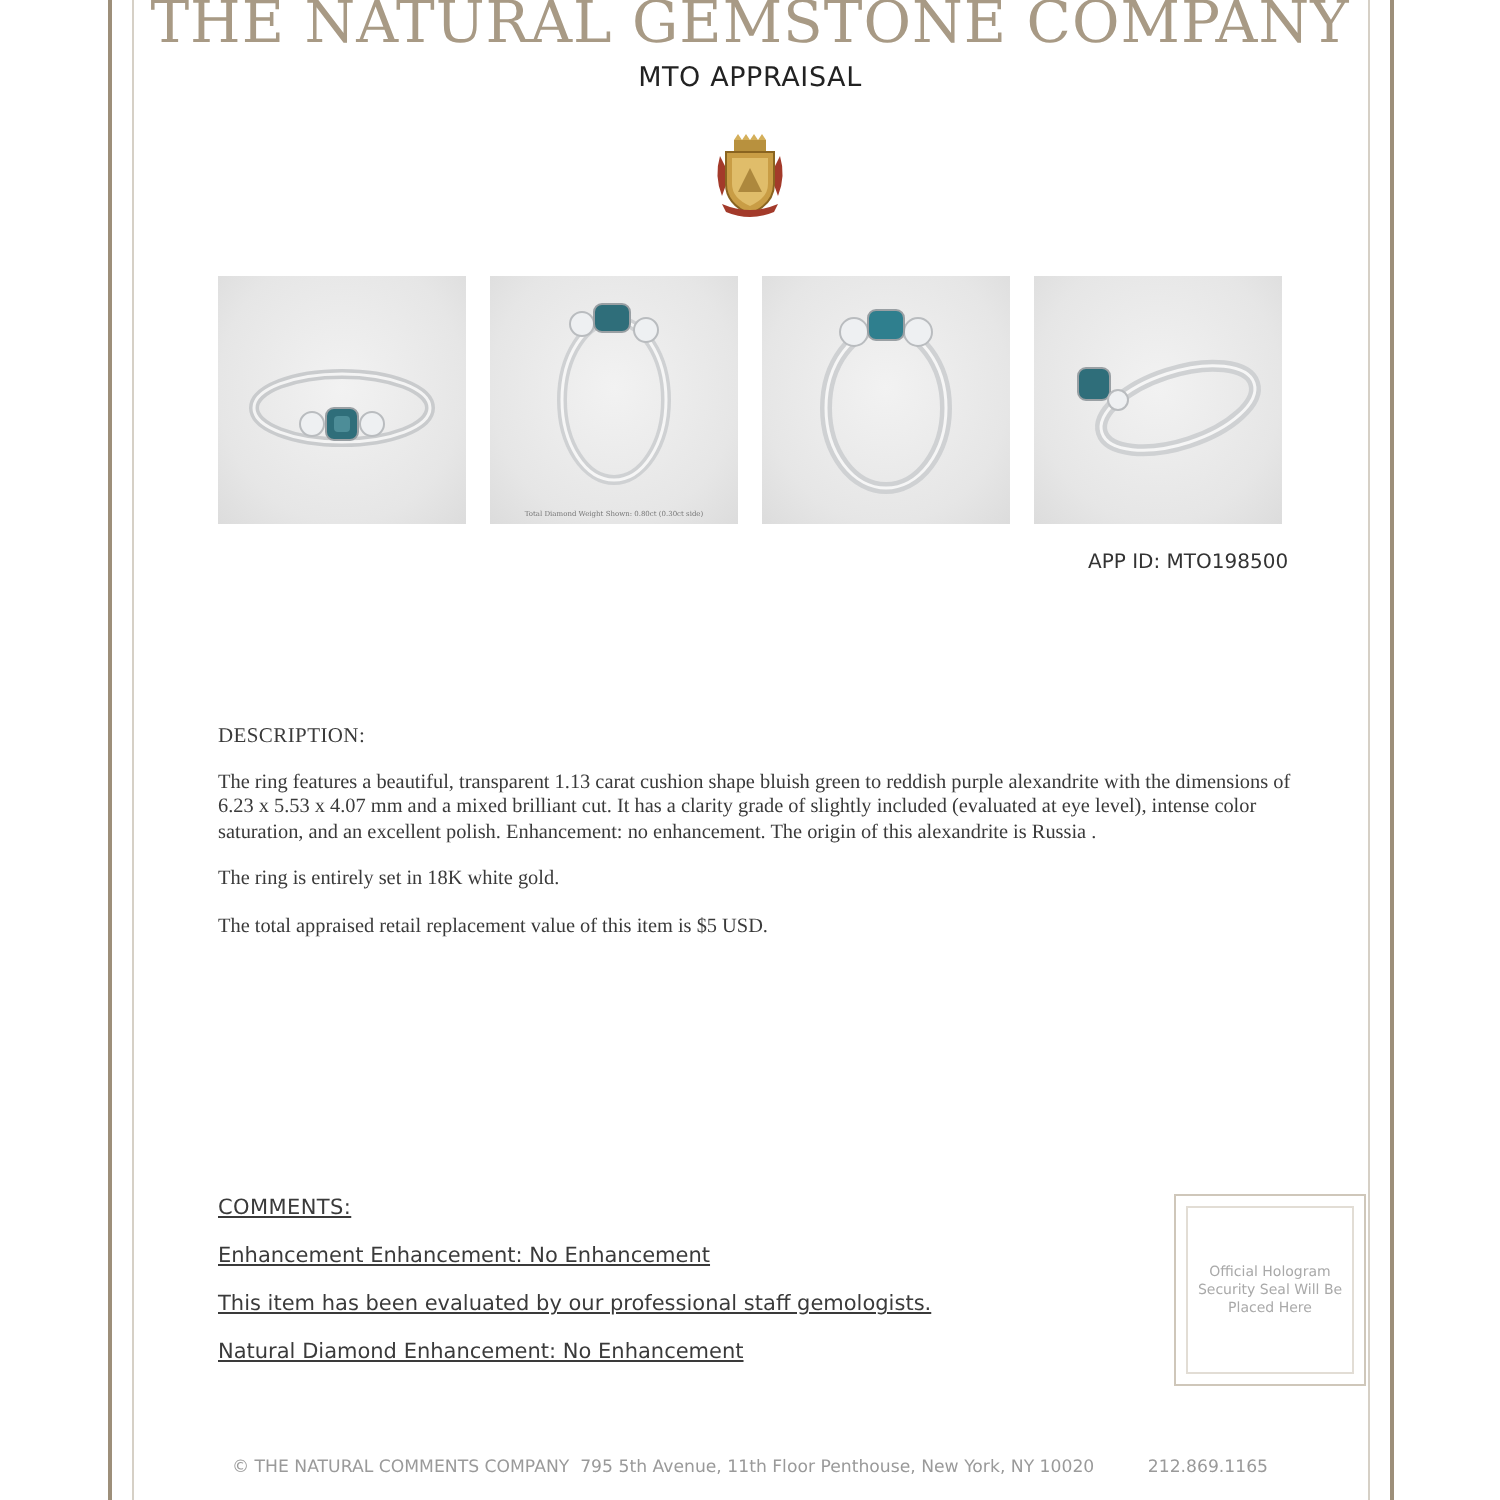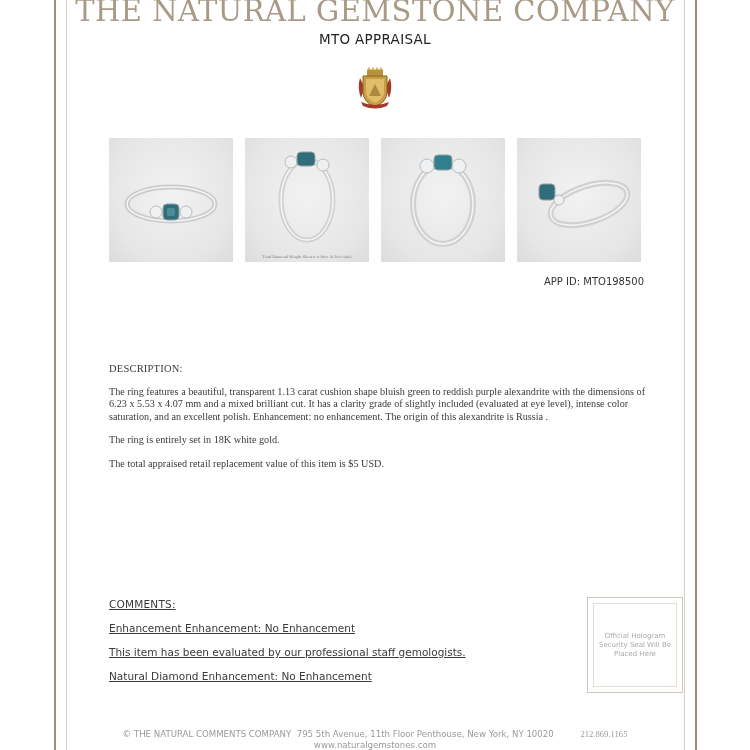--- a/index.html
+++ b/index.html
@@ -52,21 +52,21 @@
     border:1.5px solid #cfc7ba; box-sizing:border-box;margin-left:16px;
   }
   .seal-inner {
     position:absolute; left:5px; top:5px; right:5px; bottom:5px;
     border:1px solid #e2ddd5;
     display:flex; align-items:center; justify-content:center; text-align:center;
     font-size:7px; line-height:9px; color:#a9a9a9;
   }
 
   .footer { position:absolute; left:0; width:750px; top:729px; text-align:center; font-size:8.6px; color:#9a9a9a; line-height:11px; }
-  .footer .phone { margin-left:24px;font-family:Liberation Serif, serif; }
+  .footer .phone { margin-left:24px; }
 </style>
 </head>
 <body>
 
 <div class="border-outer-left"></div>
 <div class="border-inner-left"></div>
 <div class="border-inner-right"></div>
 <div class="border-outer-right"></div>
 
 <div class="brand-title">THE NATURAL GEMSTONE COMPANY</div>
@@ -147,14 +147,13 @@
 <div class="seal-box">
   <div class="seal-inner">Official Hologram Security Seal Will Be Placed Here</div>
 </div>
 
 <div class="footer">
   <div>
     <span>© THE NATURAL COMMENTS COMPANY</span>&nbsp;
     <span>795 5th Avenue, 11th Floor Penthouse, New York, NY  10020</span>
     <span class="phone">212.869.1165</span>
   </div>
-  <div>www.naturalgemstones.com</div>
 </div>
 
 </body></html>

